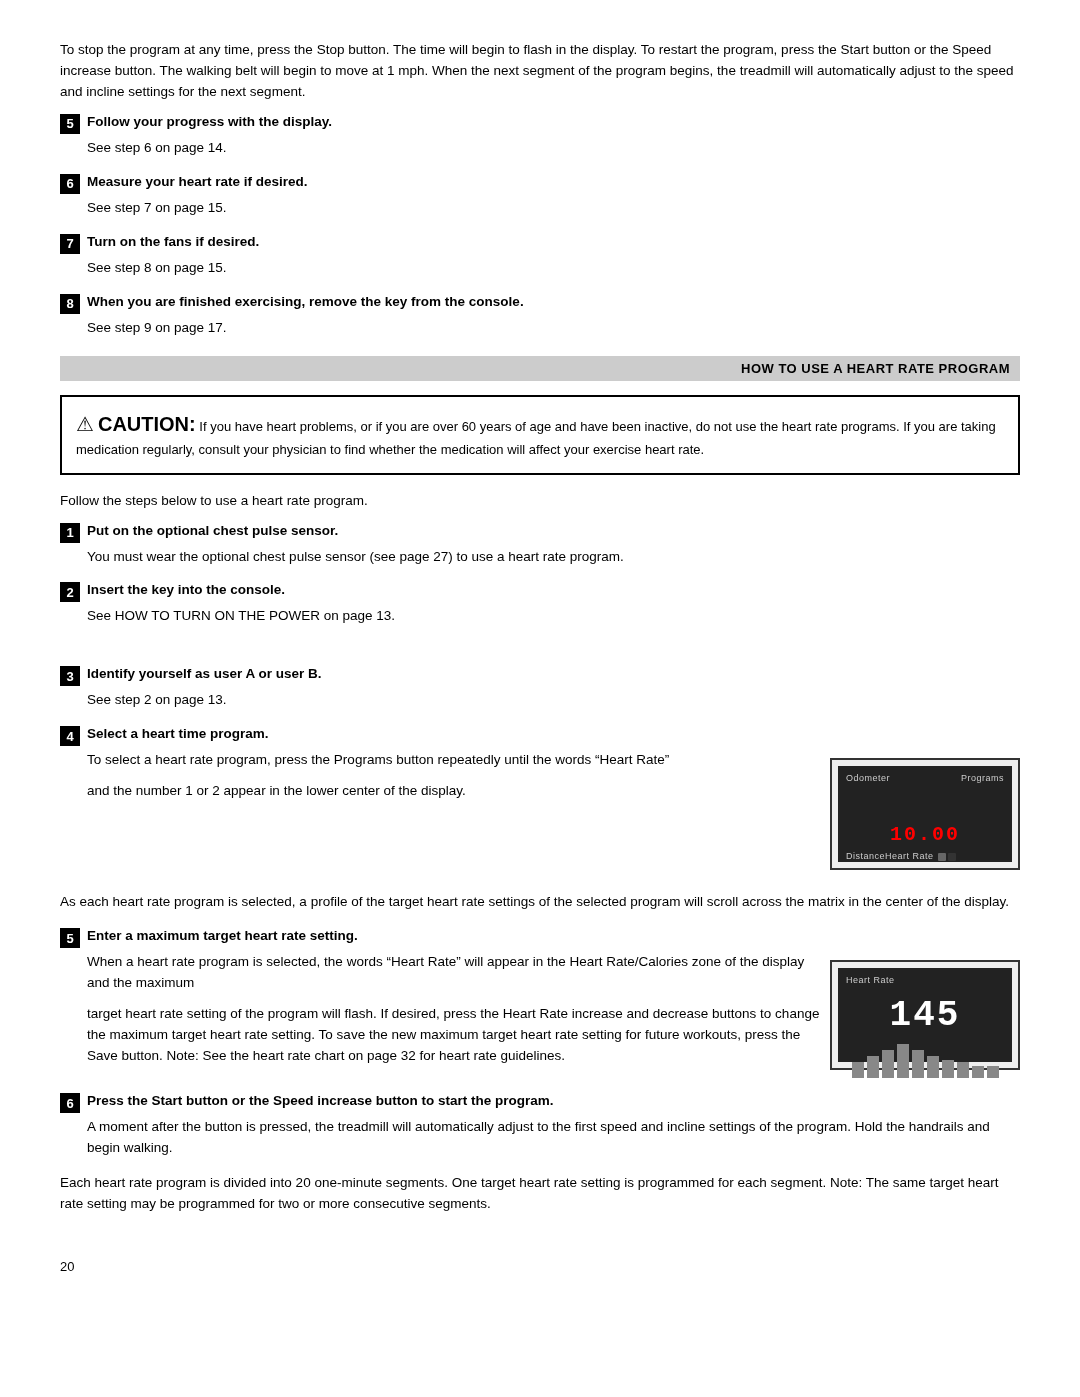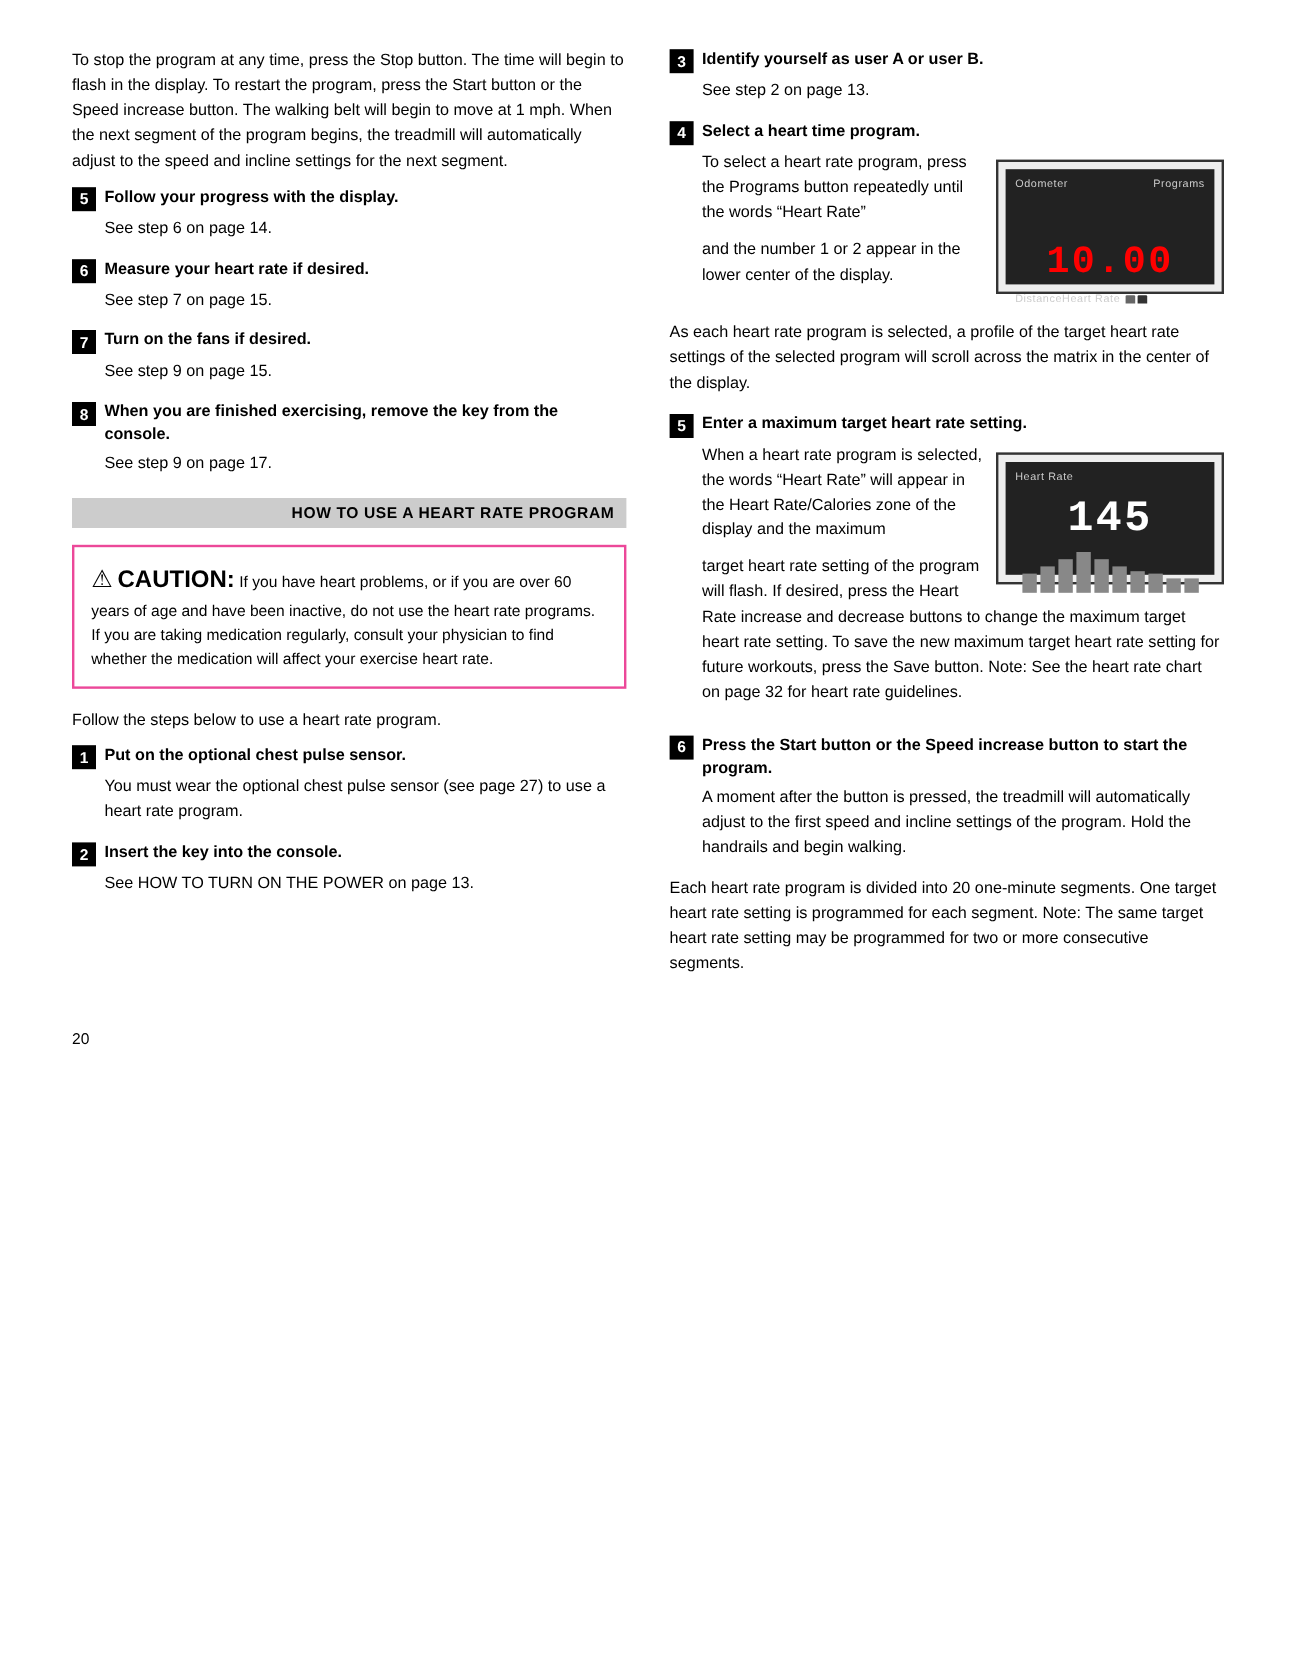--- a/index.html
+++ b/index.html
@@ -7,21 +7,22 @@
       background: #fff;
       font-family: Arial, Helvetica, sans-serif;
       font-size: 13.5px;
       color: #000;
       width: 1080px;
       min-height: 1397px;
       padding: 40px 60px 60px 60px;
     }
     .two-col {
       display: flex;
-      gap: 36px;
+      gap: 24px;
+      flex-direction: column;
     }
     .left-col {
       flex: 1 1 0;
     }
     .right-col {
       flex: 1 1 0;
     }
     p {
       margin-bottom: 10px;
       line-height: 1.55;
@@ -60,21 +61,21 @@
     .section-header {
       background: #ccc;
       font-weight: bold;
       font-size: 13px;
       padding: 5px 10px;
       margin: 18px 0 14px 0;
       text-align: right;
       letter-spacing: 0.5px;
     }
     .caution-box {
-      border: 2px solid #ec4899;
+      border: 2px solid #000000;
       padding: 12px 14px;
       margin-bottom: 16px;
       font-size: 13px;
       line-height: 1.55;
     }
     .caution-title {
       font-size: 20px;
       font-weight: bold;
     }
     .caution-triangle {
@@ -110,21 +111,21 @@
       justify-content: space-between;
       width: 100%;
     }
     .display-label {
       color: #ccc;
       font-size: 9px;
       letter-spacing: 0.5px;
     }
     .display-number {
       color: #ff0000;
-      font-size: 32px;
+      font-size: 20px;
       font-weight: bold;
       font-family: 'Courier New', monospace;
       letter-spacing: 2px;
     }
     .display-bottom-labels {
       display: flex;
       justify-content: flex-start;
       width: 100%;
     }
     .display-img2 {
@@ -208,21 +209,21 @@
         <p>See step 7 on page 15.</p>
       </div>
     </div>
 
     <div class="step-block">
       <div class="step-header">
         <div class="step-num">7</div>
         <span class="step-title">Turn on the fans if desired.</span>
       </div>
       <div class="step-body">
-        <p>See step 9 on page 15.</p>
+        <p>See step 8 on page 15.</p>
       </div>
     </div>
 
     <div class="step-block">
       <div class="step-header">
         <div class="step-num">8</div>
         <span class="step-title">When you are finished exercising, remove the key from the console.</span>
       </div>
       <div class="step-body">
         <p>See step 9 on page 17.</p>

